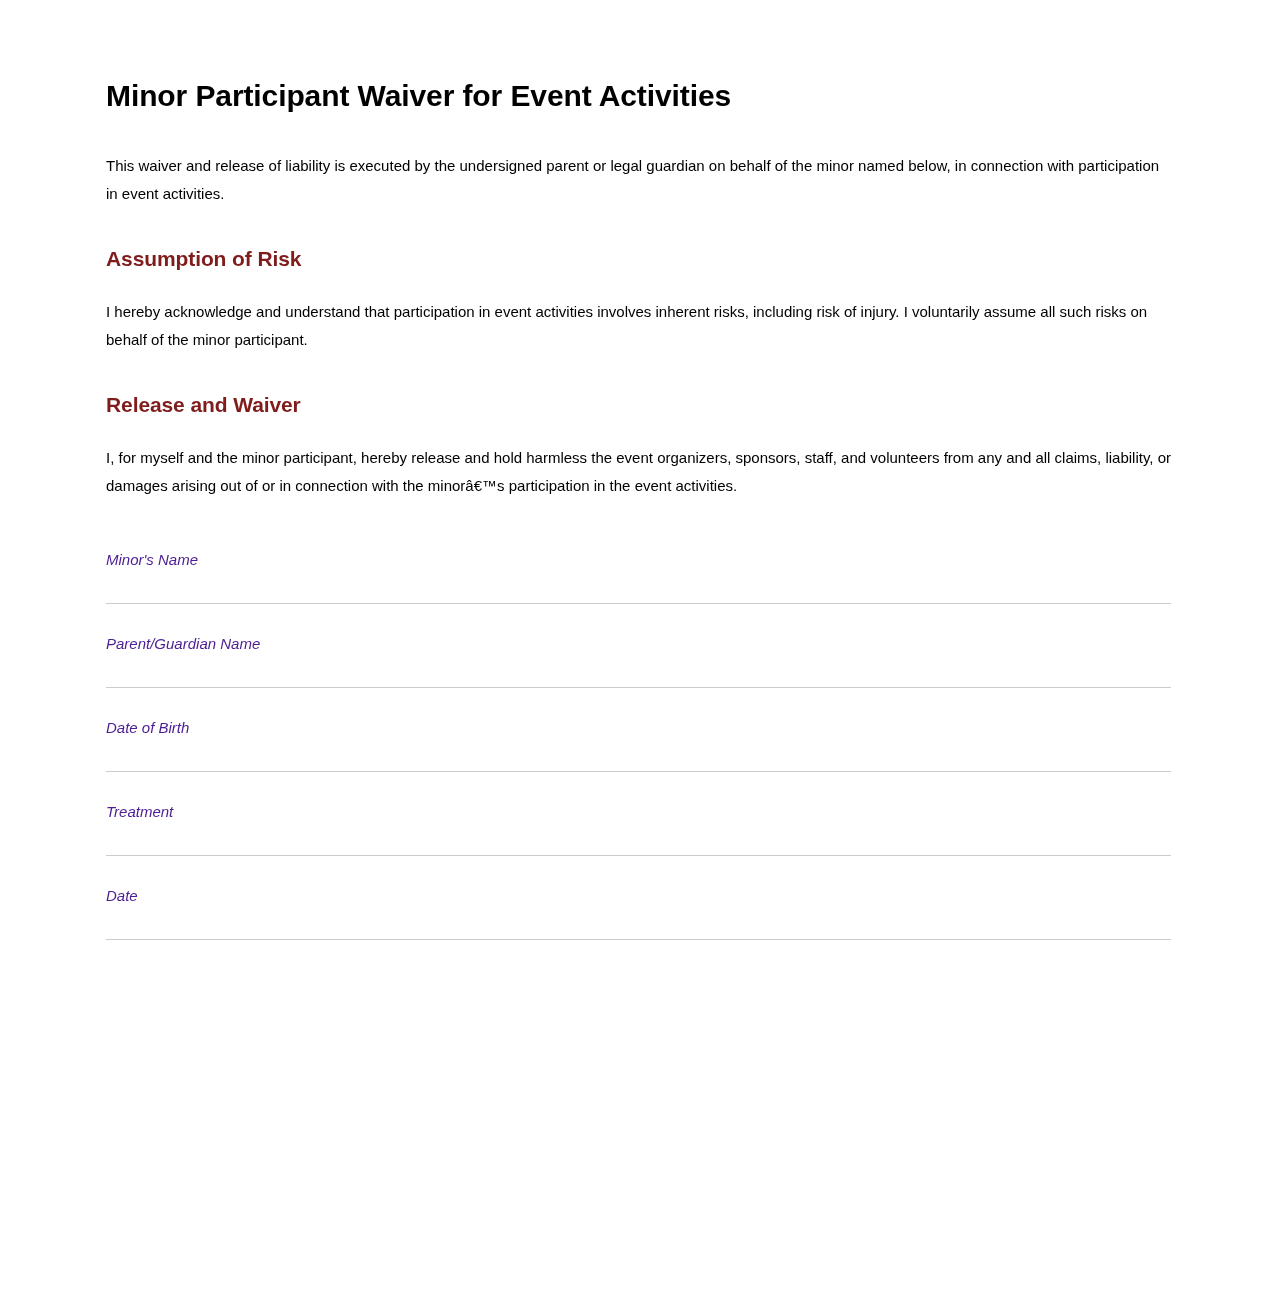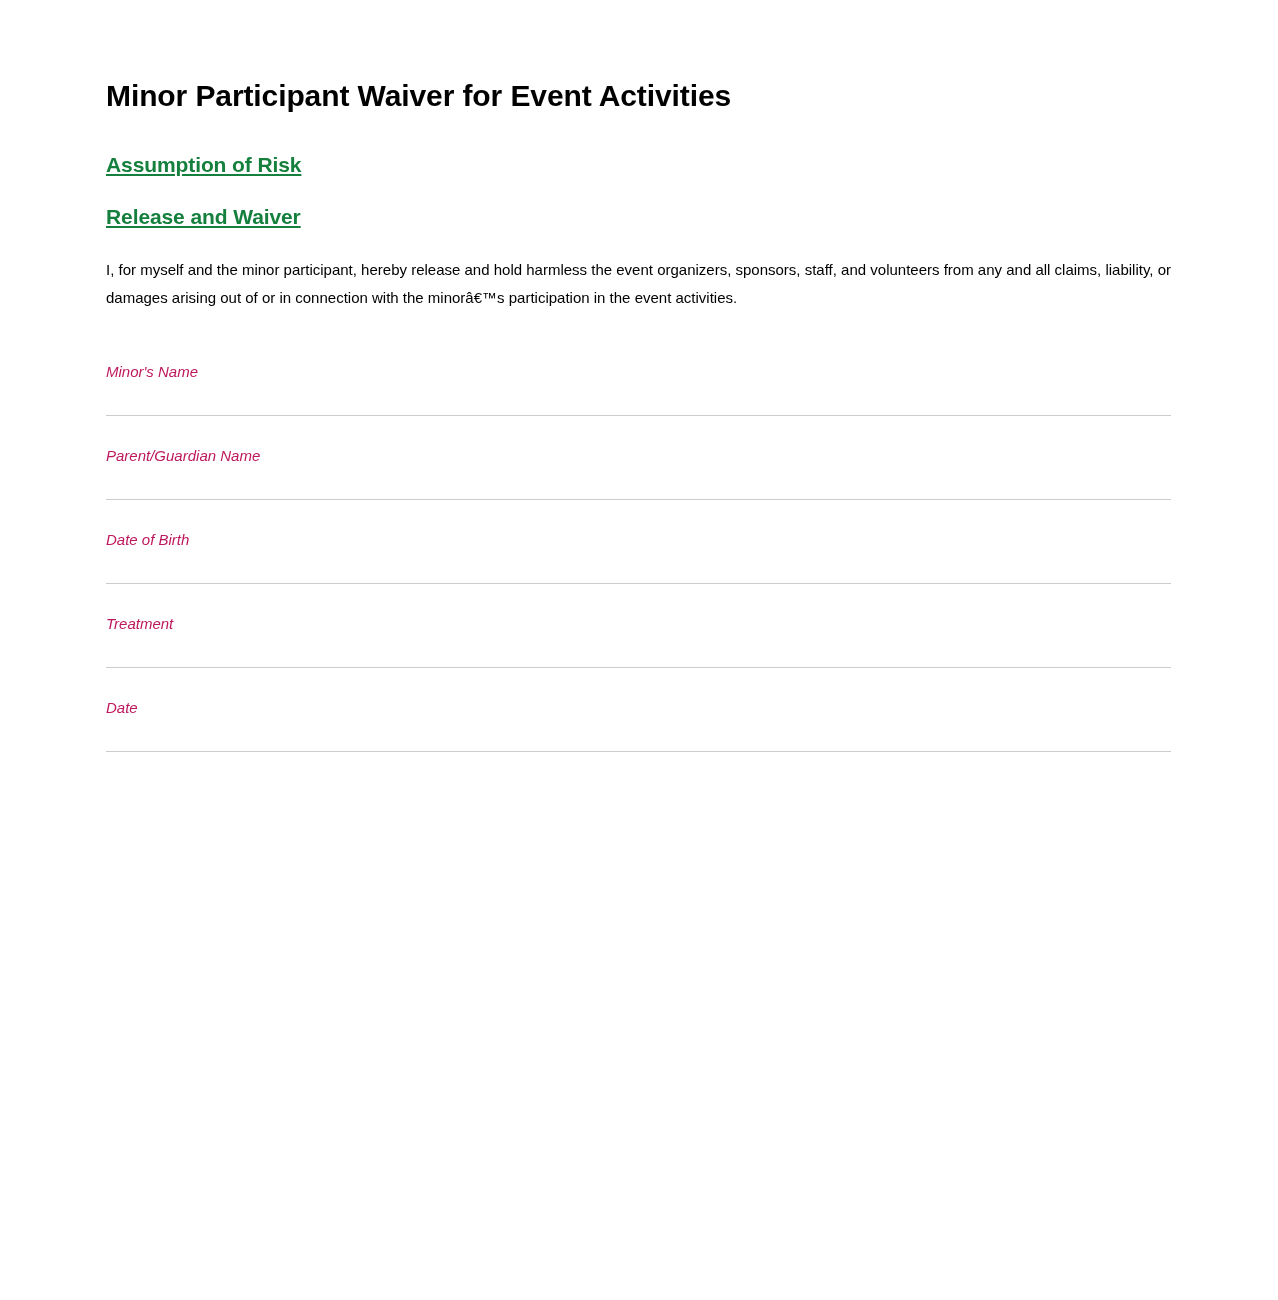--- a/index.html
+++ b/index.html
@@ -28,22 +28,21 @@
     letter-spacing: -0.1px;
     margin: 0 0 38px 0;
     color: #000000;
   }
   .section-heading {
     font-size: 21px;
     font-weight: bold;
     line-height: 26px;
     letter-spacing: -0.1px;
     margin: 0 0 26px 0;
-    color: #15803d;
-    text-decoration: underline;
+    color: #7f1d1d;
   }
   .body-text {
     font-size: 15px;
     line-height: 28px;
     margin: 0 0 38px 0;
     color: #000000;
     max-width: 1066px;
   }
   .body-text.tight {
     margin-bottom: 36px;
@@ -54,21 +53,21 @@
   .fields {
     margin-top: 50px;
   }
   .field-row {
     margin: 0 0 0 0;
   }
   .field-label {
     font-size: 15px;
     font-style: italic;
     line-height: 20px;
-    color: #be185d;
+    color: #4c1d95;
     padding-bottom: 33px;
     margin-top: 8px;
   }
   .field-rule {
     height: 1px;
     background: #cccccc;
     width: 1065px;
     margin-bottom: 30px;
     font-size: 0;
     line-height: 0;
@@ -77,23 +76,25 @@
     padding-bottom: 33px;
   }
 </style>
 </head>
 <body>
 
 <div class="page">
 
   <h1 class="doc-title">Minor Participant Waiver for Event Activities</h1>
 
+  <p class="body-text">This waiver and release of liability is executed by the undersigned parent or legal guardian on behalf of the minor named below, in connection with participation in event activities.</p>
 
   <div class="section">
     <h2 class="section-heading">Assumption of Risk</h2>
+    <p class="body-text">I hereby acknowledge and understand that participation in event activities involves inherent risks, including risk of injury. I voluntarily assume all such risks on behalf of the minor participant.</p>
   </div>
 
   <div class="section">
     <h2 class="section-heading">Release and Waiver</h2>
     <p class="body-text">I, for myself and the minor participant, hereby release and hold harmless the event organizers, sponsors, staff, and volunteers from any and all claims, liability, or damages arising out of or in connection with the minorâ€™s participation in the event activities.</p>
   </div>
 
 
   <div class="section">
   </div>

